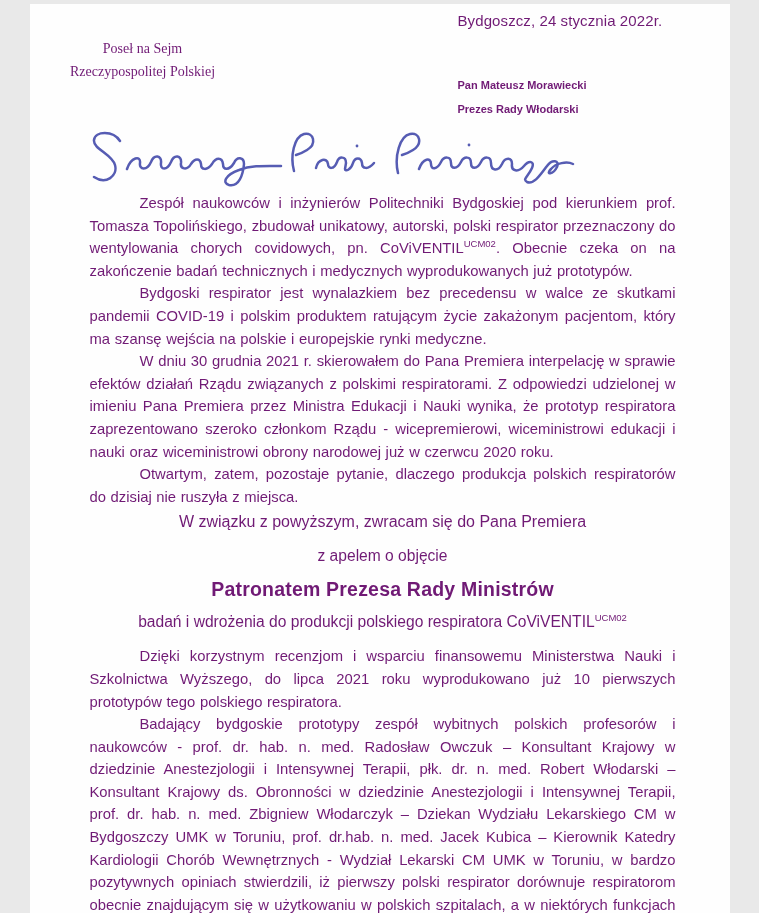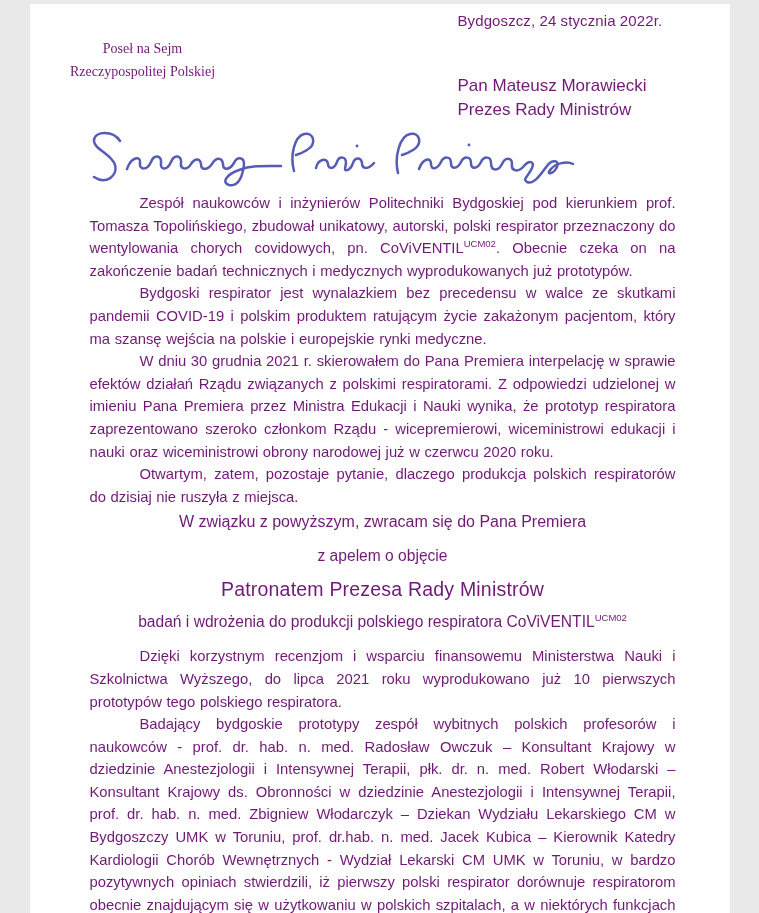--- a/index.html
+++ b/index.html
@@ -20,21 +20,21 @@
     font-size:15px;letter-spacing:.1px;
   }
   .sender-block{
     position:absolute;left:14px;top:33px;width:198px;
     text-align:center;
     font-family:"Liberation Serif","DejaVu Serif",serif;
     font-size:14px;line-height:23px;
   }
   .recipient-block{
     position:absolute;left:428px;top:70px;
-    font-weight:400;font-size:17px;line-height:23.5px;
+    font-weight:700;font-size:11px;line-height:23.5px;
   }
   
   .salutation{
     position:relative;height:62px;margin:2px 0 0 48px;
   }
   .salutation svg{display:block;}
   .sr-only{
     position:absolute;width:1px;height:1px;overflow:hidden;
     clip:rect(0 0 0 0);white-space:nowrap;
   }
@@ -48,42 +48,42 @@
     line-height:22.6px;
     margin:0 0 7px 0;
     word-spacing:.5px;
   }
   .center{
     text-align:center;text-indent:0;
     font-size:16px;line-height:21px;
   }
   .center.regular{font-weight:400;margin:3px 0 13px;}
   .center.bold{font-weight:400;font-size:15.6px;margin:0 0 13px;}
-  .center.big{font-weight:400;font-size:19.5px;margin:2px 0 11px;letter-spacing:.2px;}
+  .center.big{font-weight:700;font-size:19.5px;margin:2px 0 11px;letter-spacing:.2px;}
   sup{
     font-size:9.5px;
     line-height:0;
     vertical-align:6px;
     letter-spacing:0;
   }
 </style>
 </head>
 <body>
 
 <div class="page">
 
   <div class="letter-header">
     <div class="date-line">Bydgoszcz, 24 stycznia 2022r.</div>
     <div class="sender-block">
       <div>Poseł na Sejm</div>
       <div>Rzeczypospolitej Polskiej</div>
     </div>
     <div class="recipient-block">
       <div>Pan Mateusz Morawiecki</div>
-      <div>Prezes Rady Ministrów</div>
+      <div>Prezes Rady Włodarski</div>
     </div>
   </div>
 
   <div class="salutation" title="Szanowny Panie Premierze">
     <span class="sr-only">Szanowny Panie Premierze</span>
     <svg width="505" height="62" viewBox="0 0 505 62" fill="none" stroke="#565cb3" stroke-width="2.5" stroke-linecap="round" stroke-linejoin="round">
 
       <path d="M42,13 C35,2 17,3 16,12 C15,21 34,26 37,37 C40,48 28,57 16,49
                M49,41 C53,29 63,27 62,35 C61,42 69,43 73,34 C76,26 84,27 83,35 C82,42 89,43 93,34 C96,26 104,27 103,35 C102,41 109,43 113,36 C117,30 122,30 123,36 C123,42 129,43 134,36 C138,29 144,29 145,36 C145,42 151,43 156,35 C159,28 166,29 166,36 C165,47 161,59 151,57 C144,55 147,47 161,42 C174,37 188,38 203,38"></path>
 

